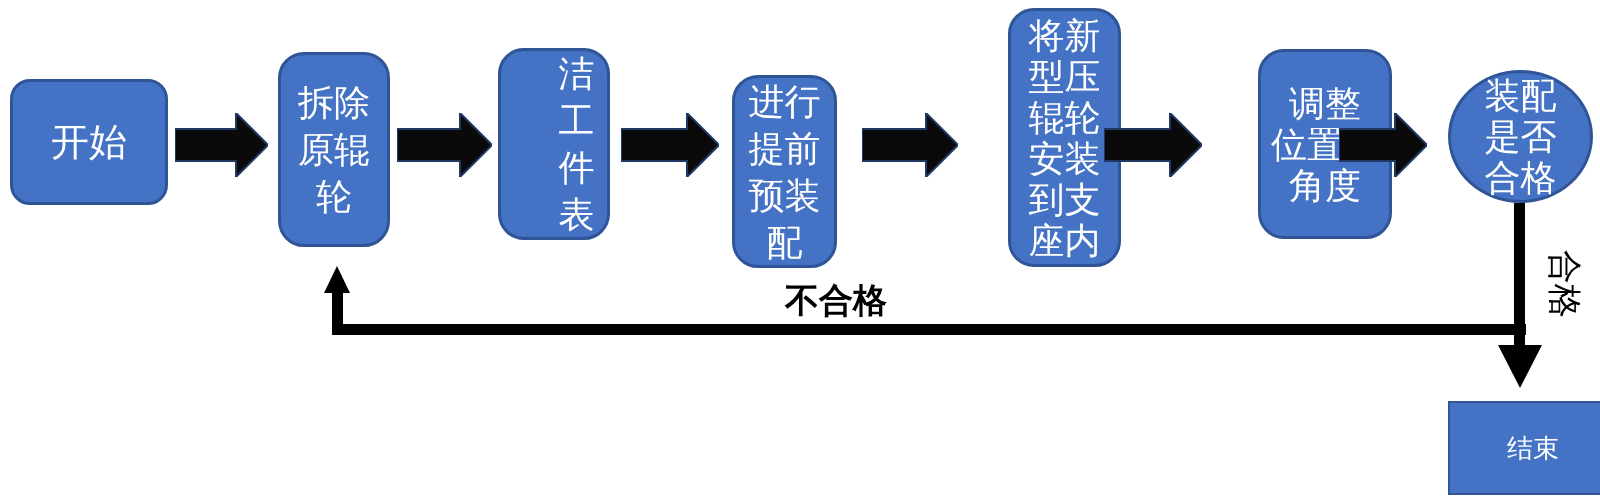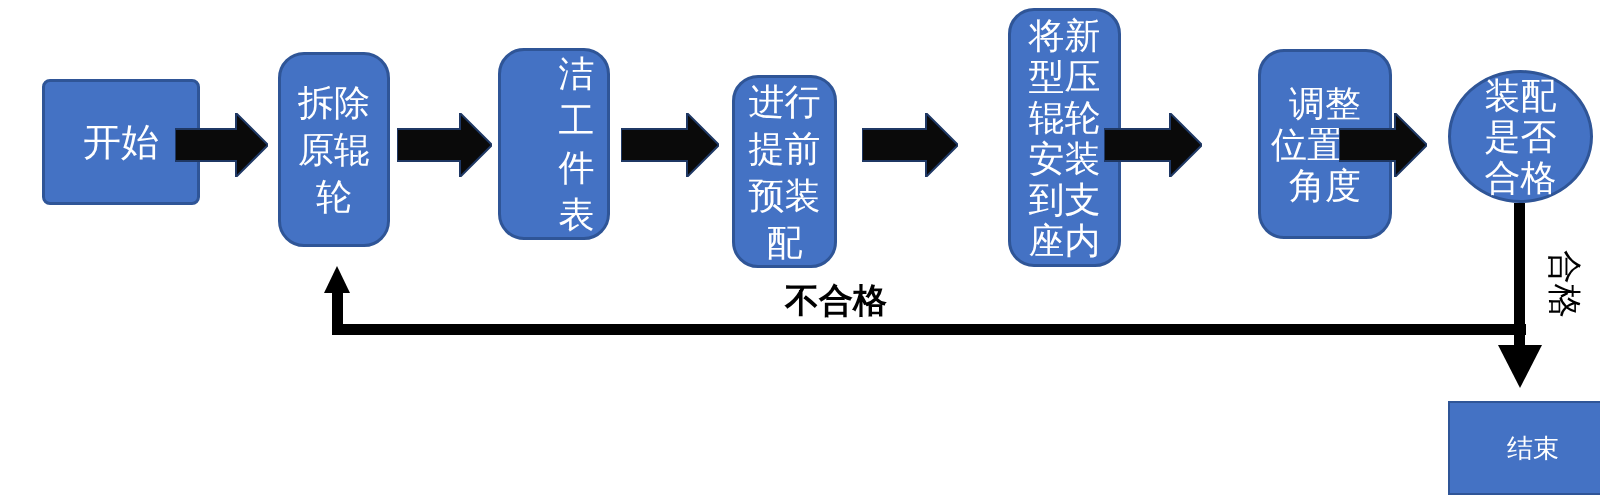--- a/index.html
+++ b/index.html
@@ -17,21 +17,21 @@
     position:relative;width:1600px;height:503px;overflow:hidden;
     background:var(--canvas-bg);
     font-family:"Liberation Sans","DejaVu Sans",sans-serif;
   }
   .node{
     position:absolute;display:flex;align-items:center;justify-content:center;
     background:var(--node-fill);border:3px solid var(--node-border);
     color:var(--node-text);text-align:center;white-space:pre-line;
     font-size:36px;line-height:47px;box-sizing:border-box;
   }
-  .n-start{left:10px;top:79px;width:158px;height:126px;border-radius:8px;font-size:38px;margin-left:32px;}
+  .n-start{left:10px;top:79px;width:158px;height:126px;border-radius:20px;font-size:38px;}
   .n-remove{left:278px;top:52px;width:112px;height:195px;border-radius:26px;}
   .n-clean{left:498px;top:48px;width:112px;height:192px;border-radius:26px;padding-left:45px;}
   .n-pre{left:732px;top:47px;width:105px;height:193px;border-radius:26px;margin-top:28px;}
   .n-install{left:1008px;top:8px;width:113px;height:259px;border-radius:26px;line-height:41px;}
   .n-adjust{left:1258px;top:49px;width:134px;height:190px;border-radius:26px;line-height:41px;}
   .n-check{left:1448px;top:70px;width:145px;height:133px;border-radius:50%;line-height:41px;}
   .n-end{left:1448px;top:401px;width:170px;height:94px;border-width:2px;border-radius:0;font-size:26px;}
   .flow-arrow{position:absolute;top:113px;}
   .flow-arrow polygon{fill:var(--arrow-fill);stroke:var(--arrow-outline);stroke-width:2;stroke-linejoin:miter;}
   .a1{left:175px;} .a2{left:397px;} .a3{left:621px;}

